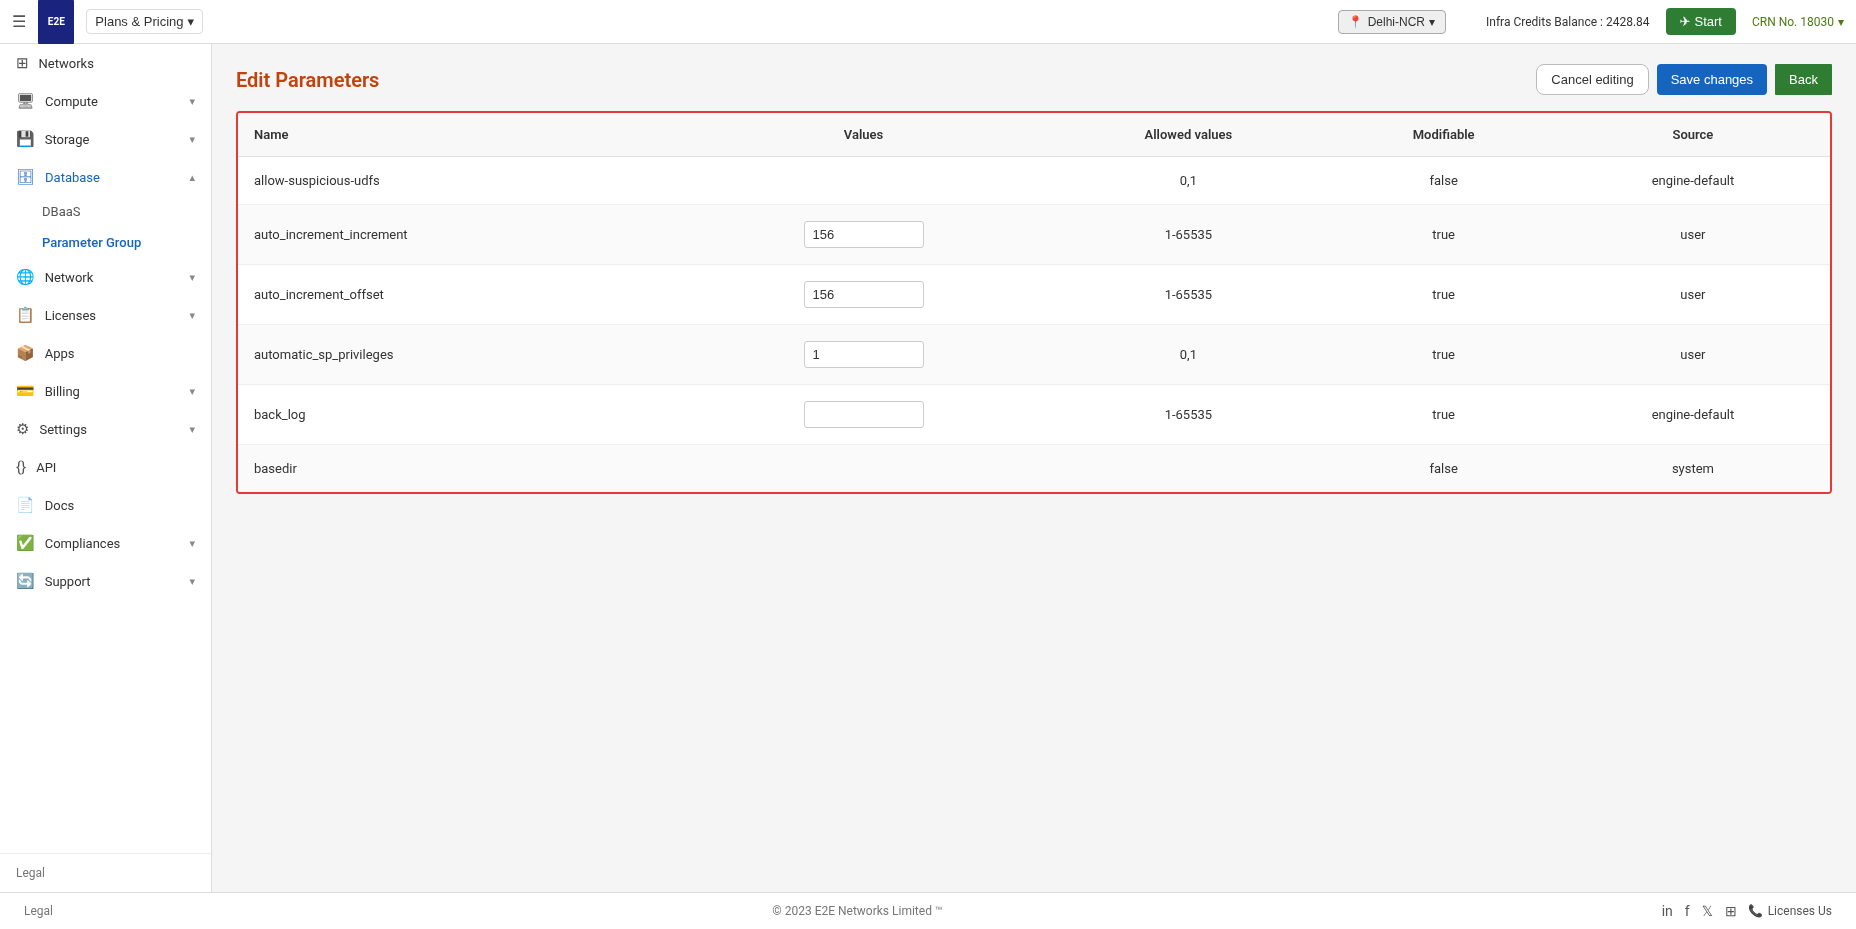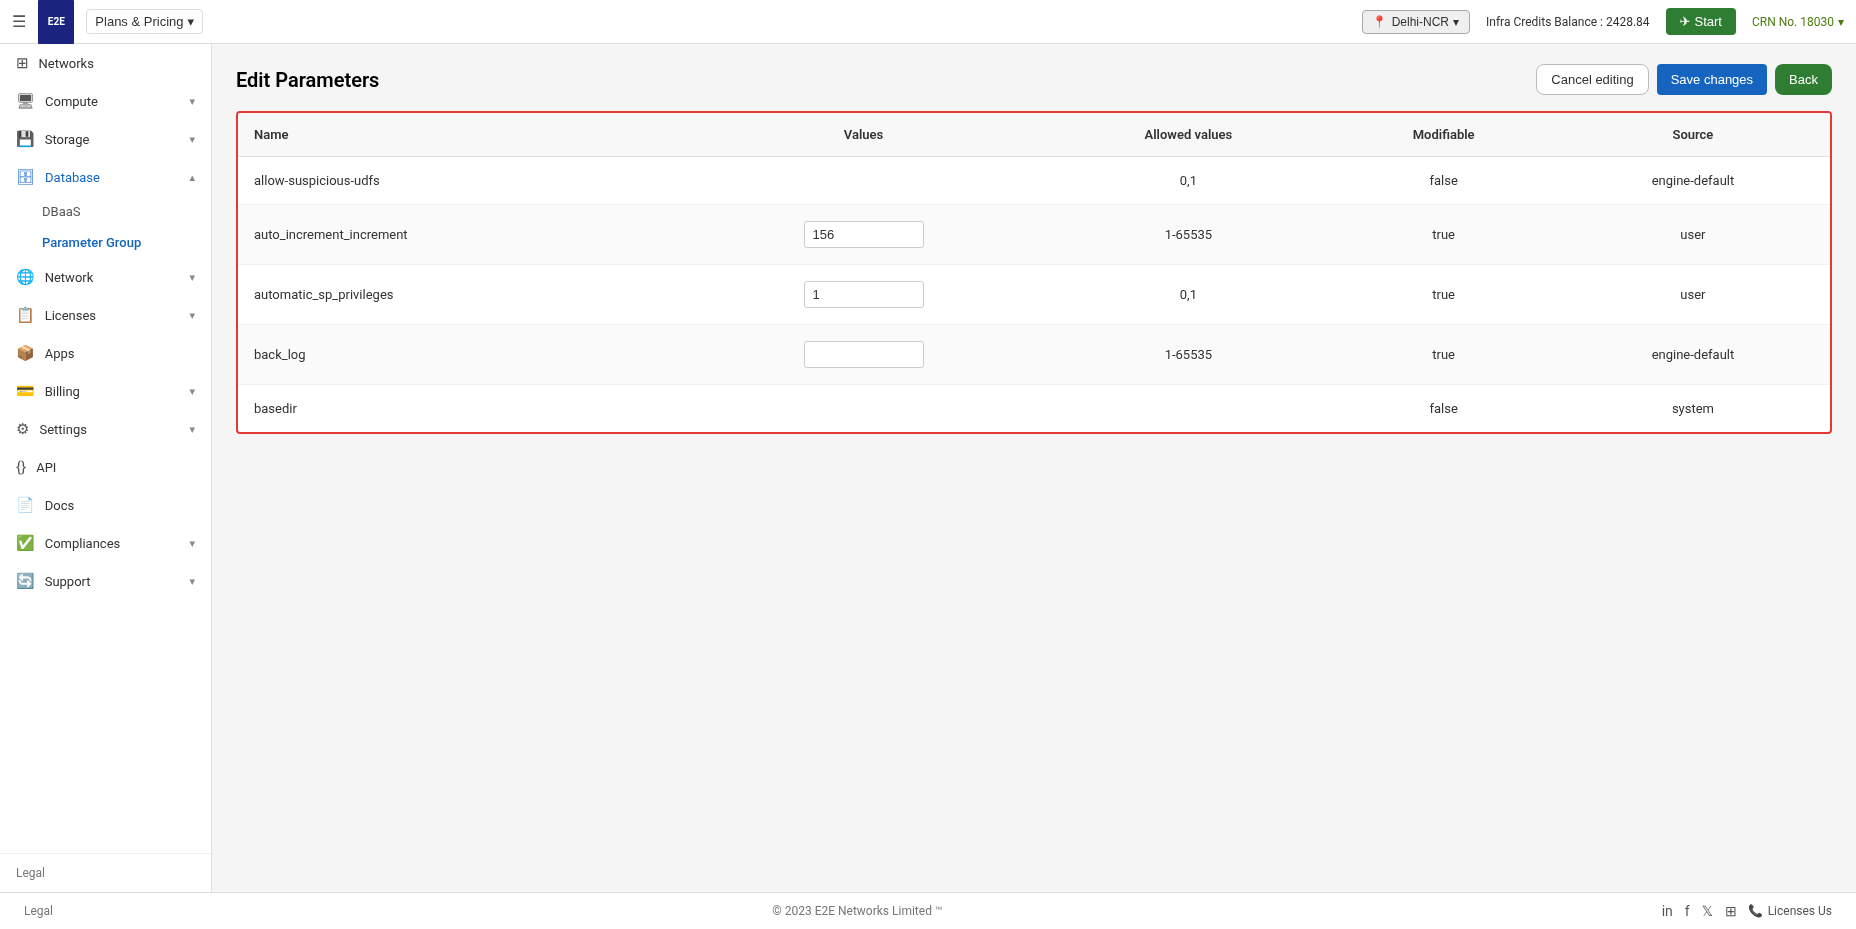--- a/index.html
+++ b/index.html
@@ -21,21 +21,21 @@
     .logo-inner { color: white; font-size: 10px; font-weight: bold; }
     .plans-pricing-btn {
       display: flex; align-items: center; gap: 4px; padding: 4px 8px;
       border: 1px solid #ddd; border-radius: 4px; background: #fff; cursor: pointer; font-size: 13px; color: #333;
     }
     .top-nav-right { margin-left: auto; display: flex; align-items: center; gap: 16px; }
     .region-badge {
       display: flex; align-items: center; gap: 4px; padding: 4px 10px;
       border: 1px solid #aaa; border-radius: 4px; cursor: pointer; font-size: 12px; color: #333;
     }
-    .infra-credits { font-size: 12px; color: #333; }
+    .infra-credits { font-size: 12px; color: #333; margin-left: 24px; }
     .start-btn {
       background: #2e7d32; color: white; border: none; border-radius: 4px;
       padding: 6px 14px; cursor: pointer; font-size: 13px; display: flex; align-items: center; gap: 4px;
     }
     .crn-text { font-size: 12px; color: #4d7c0f; display: flex; align-items: center; gap: 4px; cursor: pointer; }
 
     
     .main-layout { display: flex; flex: 1; overflow: hidden; }
 
     
@@ -54,32 +54,32 @@
     .sidebar-sub-item {
       padding: 8px 16px 8px 42px; cursor: pointer; font-size: 13px; color: #555;
     }
     .sidebar-sub-item.active { color: #1565c0; font-weight: 500; }
     .sidebar-footer { margin-top: auto; padding: 12px 16px; font-size: 12px; color: #777; border-top: 1px solid #eee; }
 
     
     .content { flex: 1; padding: 20px 24px; overflow: auto; background: #f5f5f5; }
 
     .page-header { display: flex; align-items: center; justify-content: space-between; margin-bottom: 16px; }
-    .page-title { font-size: 20px; font-weight: 600; color: #000000; }
+    .page-title { font-size: 20px; font-weight: 600; color: #c2410c; }
     .header-actions { display: flex; gap: 8px; }
     .cancel-btn {
       background: #fff; color: #333; border: 1px solid #bbb; border-radius: 8px;
       padding: 7px 14px; cursor: pointer; font-size: 13px;
     }
     .save-btn {
       background: #1565c0; color: white; border: none; border-radius: 4px;
       padding: 7px 14px; cursor: pointer; font-size: 13px;
     }
     .back-btn {
-      background: #2e7d32; color: white; border: none; border-radius: 8px;
+      background: #2e7d32; color: white; border: none; border-radius: 1px;
       padding: 7px 14px; cursor: pointer; font-size: 13px;
     }
 
     
     .table-container {
       background: #fff;
       border: 2px solid #e53935;
       border-radius: 4px;
       overflow: auto;
     }
@@ -249,20 +249,29 @@
           <tr>
             <td>auto_increment_increment</td>
             <td class="center">
               <input class="param-input" type="text" value="156" style="">
             </td>
             <td class="center">1-65535</td>
             <td class="center">true</td>
             <td class="center">user</td>
           </tr>
           <tr>
+            <td>auto_increment_offset</td>
+            <td class="center">
+              <input class="param-input" type="text" value="156" style="">
+            </td>
+            <td class="center">1-65535</td>
+            <td class="center">true</td>
+            <td class="center">user</td>
+          </tr>
+          <tr>
             <td>automatic_sp_privileges</td>
             <td class="center">
               <input class="param-input" type="text" value="1" style="">
             </td>
             <td class="center">0,1</td>
             <td class="center">true</td>
             <td class="center">user</td>
           </tr>
           <tr>
             <td>back_log</td>

